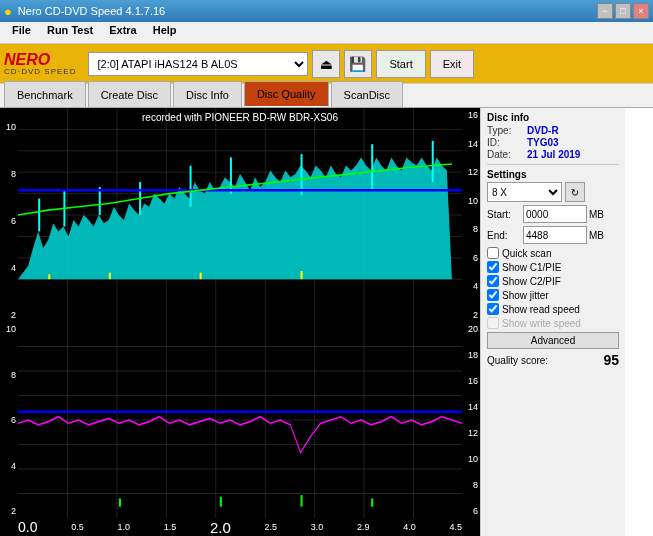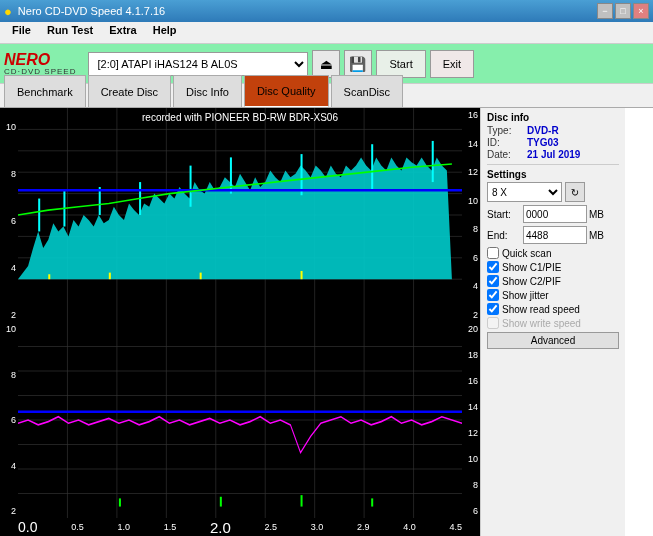--- a/index.html
+++ b/index.html
@@ -36,21 +36,21 @@
       font-weight: bold;
     }
     .menu-item {
       padding: 2px 8px;
       font-size: 11px;
       cursor: pointer;
     }
 
     
     .toolbar {
-      background: #86efac;
+      background: #eab308;
       border-bottom: 1px solid #ccc;
       height: 40px;
       display: flex;
       align-items: center;
       padding: 2px 4px;
       gap: 4px;
     }
     .logo-area {
       display: flex;
       align-items: center;
@@ -110,21 +110,21 @@
       padding: 0 4px;
     }
     .tab {
       padding: 3px 12px;
       border: 1px solid #aaa;
       border-bottom: none;
       background: #ddd;
       font-size: 11px;
       cursor: pointer;
       margin-right: 2px;
-      height: 32px;
+      height: 26px;
       display: flex; align-items: center;
     }
     .tab.active {
       background: #c2410c;
       border-bottom: 1px solid white;
       position: relative;
       z-index: 1;
     }
 
     
@@ -482,15 +482,19 @@
       <input type="checkbox" checked="" style="">
       <span class="checkbox-label">Show read speed</span>
     </div>
     <div class="checkbox-row">
       <input type="checkbox" disabled="" style="">
       <span class="checkbox-label" style="color:#aaa;">Show write speed</span>
     </div>
 
     <button class="advanced-btn">Advanced</button>
 
+    <div class="quality-score-row">
+      <span class="quality-score-label">Quality score:</span>
+      <span class="quality-score-value">95</span>
+    </div>
   </div>
 
 </div>
 
 </body></html>

